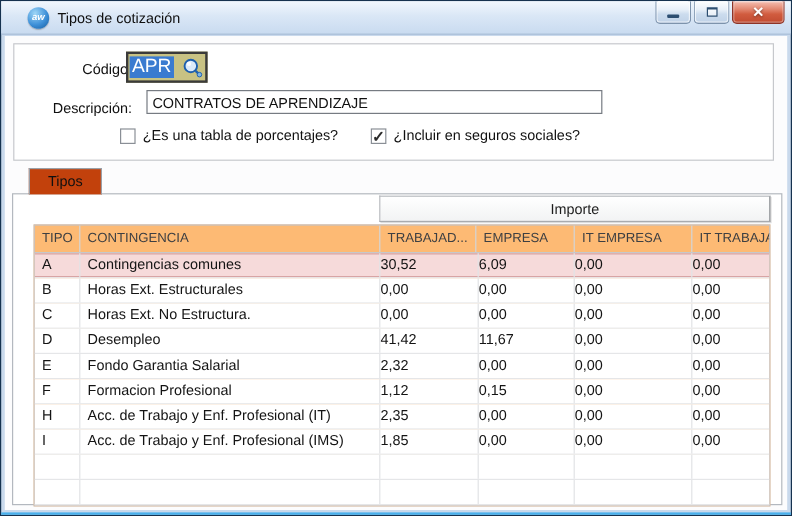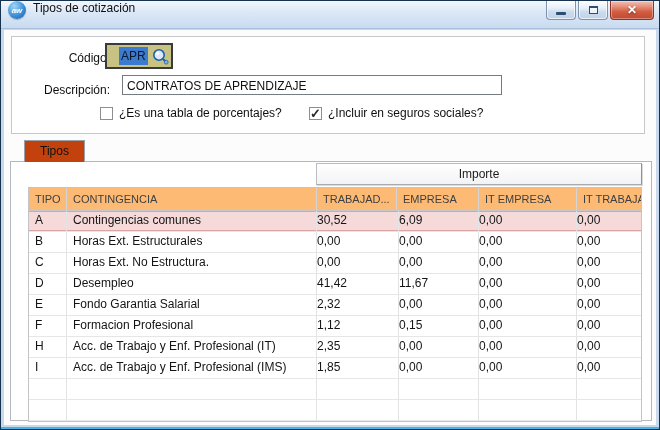--- a/index.html
+++ b/index.html
@@ -3,21 +3,21 @@
 <meta charset="utf-8">
 <style>
   html,body{margin:0;padding:0;background:#fff;width:660px;height:430px;overflow:hidden;
             font-family:"Liberation Sans",sans-serif;-webkit-font-smoothing:antialiased;}
   .window{position:relative;width:658px;height:428px;border:1px solid #16324f;background:#c9d9ec;}
   .window::after{content:"";position:absolute;left:0;right:0;bottom:0;height:2px;background:#49b0ec;}
 
   
   .titlebar{position:absolute;top:0;left:0;right:0;height:28px;
             background:linear-gradient(180deg,#f1f7fd,#dae7f6 45%,#c9dbf0);
-            border-bottom:1px solid #a9bed8;display:flex;padding-left:7px;box-sizing:border-box;}
+            border-bottom:1px solid #a9bed8;display:flex;align-items:center;padding-left:22px;box-sizing:border-box;}
   .logo{width:18px;height:18px;border-radius:50%;flex:0 0 auto;
         background:radial-gradient(circle at 35% 28%,#9ed6f7,#3e90d8 55%,#135a9e);
         color:#fff;font-size:8px;font-weight:bold;font-style:italic;
         display:flex;align-items:center;justify-content:center;box-shadow:0 1px 1px rgba(0,0,0,.25);}
   .logo::before{content:"aw";}
   .title{margin-left:7px;font-size:12px;color:#0f0f0f;}
 
   .winbtns{position:absolute;top:0;right:5px;display:flex;gap:2px;}
   .winbtn{height:18px;width:28px;border:1px solid #7d93ac;border-top:none;border-radius:0 0 4px 4px;
           background:linear-gradient(180deg,#fdfeff,#e7eff8 40%,#ccdcee 60%,#c0d2e7);
@@ -34,21 +34,21 @@
   
   .client{position:absolute;top:29px;left:3px;right:3px;bottom:4px;background:#fcfcfd;}
 
   .panel{position:absolute;left:7px;top:6px;width:634px;height:98px;background:#fff;border:1px solid #c6c8cc;box-sizing:border-box;}
   .flabel{position:absolute;left:0;width:98px;text-align:right;font-size:12px;color:#101010;}
   .l-cod{top:14px;}
   .l-desc{top:46px;}
 
   .codigo-field{position:absolute;left:93px;top:6px;width:64px;height:22px;background:#c8c283;
                 border:2px solid #3a3a3a;box-sizing:content-box;display:flex;align-items:center;}
-  .codigo-sel{background:#3a7bd0;color:#0f172a;font-size:12px;line-height:16px;padding:1px 2px;margin-left:12px;}
+  .codigo-sel{background:#3a7bd0;color:#ffffff;font-size:16px;line-height:16px;padding:1px 2px;margin-left:1px;}
   .mag{position:absolute;right:1px;top:2px;}
 
   .desc-field{position:absolute;left:110px;top:38px;width:380px;height:20px;box-sizing:border-box;
               border:1px solid #767b82;background:#fff;font-size:12px;line-height:18px;padding:1px 0 0 4px;color:#101010;
               white-space:nowrap;overflow:hidden;}
 
   .cb{position:absolute;top:69px;display:flex;align-items:center;gap:6px;font-size:12px;color:#101010;}
   .cb1{left:88px;} .cb2{left:297px;}
   .cb .box{width:13px;height:13px;box-sizing:border-box;border:1px solid #8a8f96;background:#fff;position:relative;}
   .cb.checked .box::after{content:"\2713";position:absolute;left:0px;top:-2px;font-size:13px;font-weight:bold;color:#2b2b2b;}

